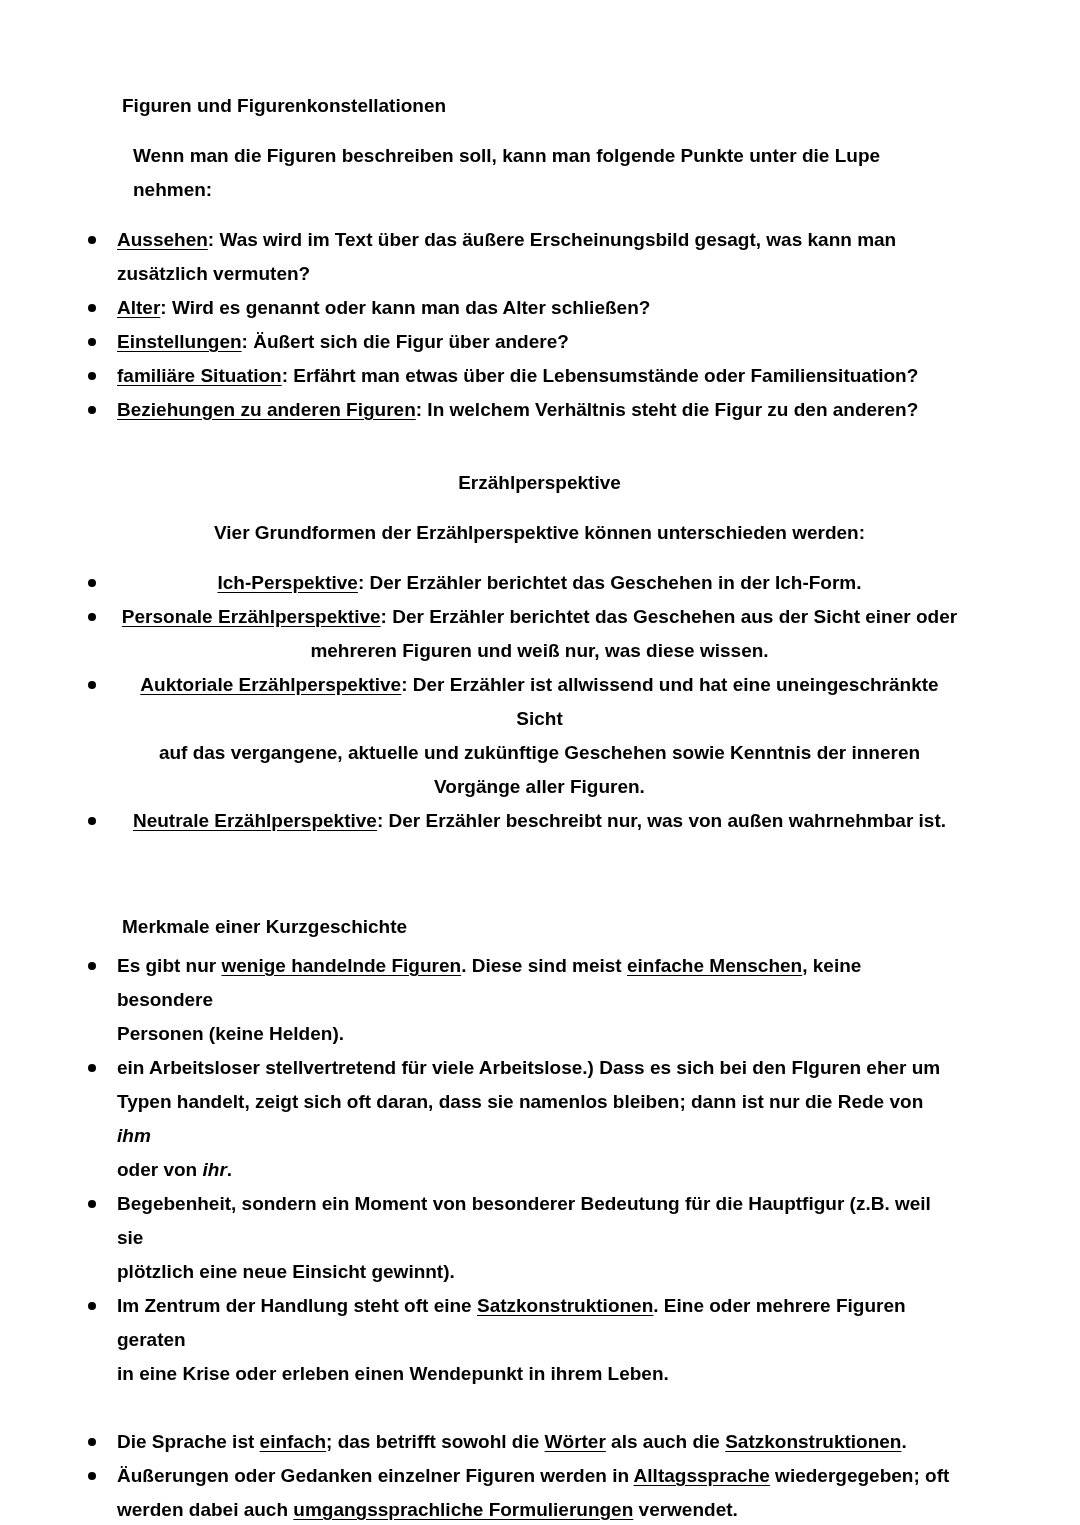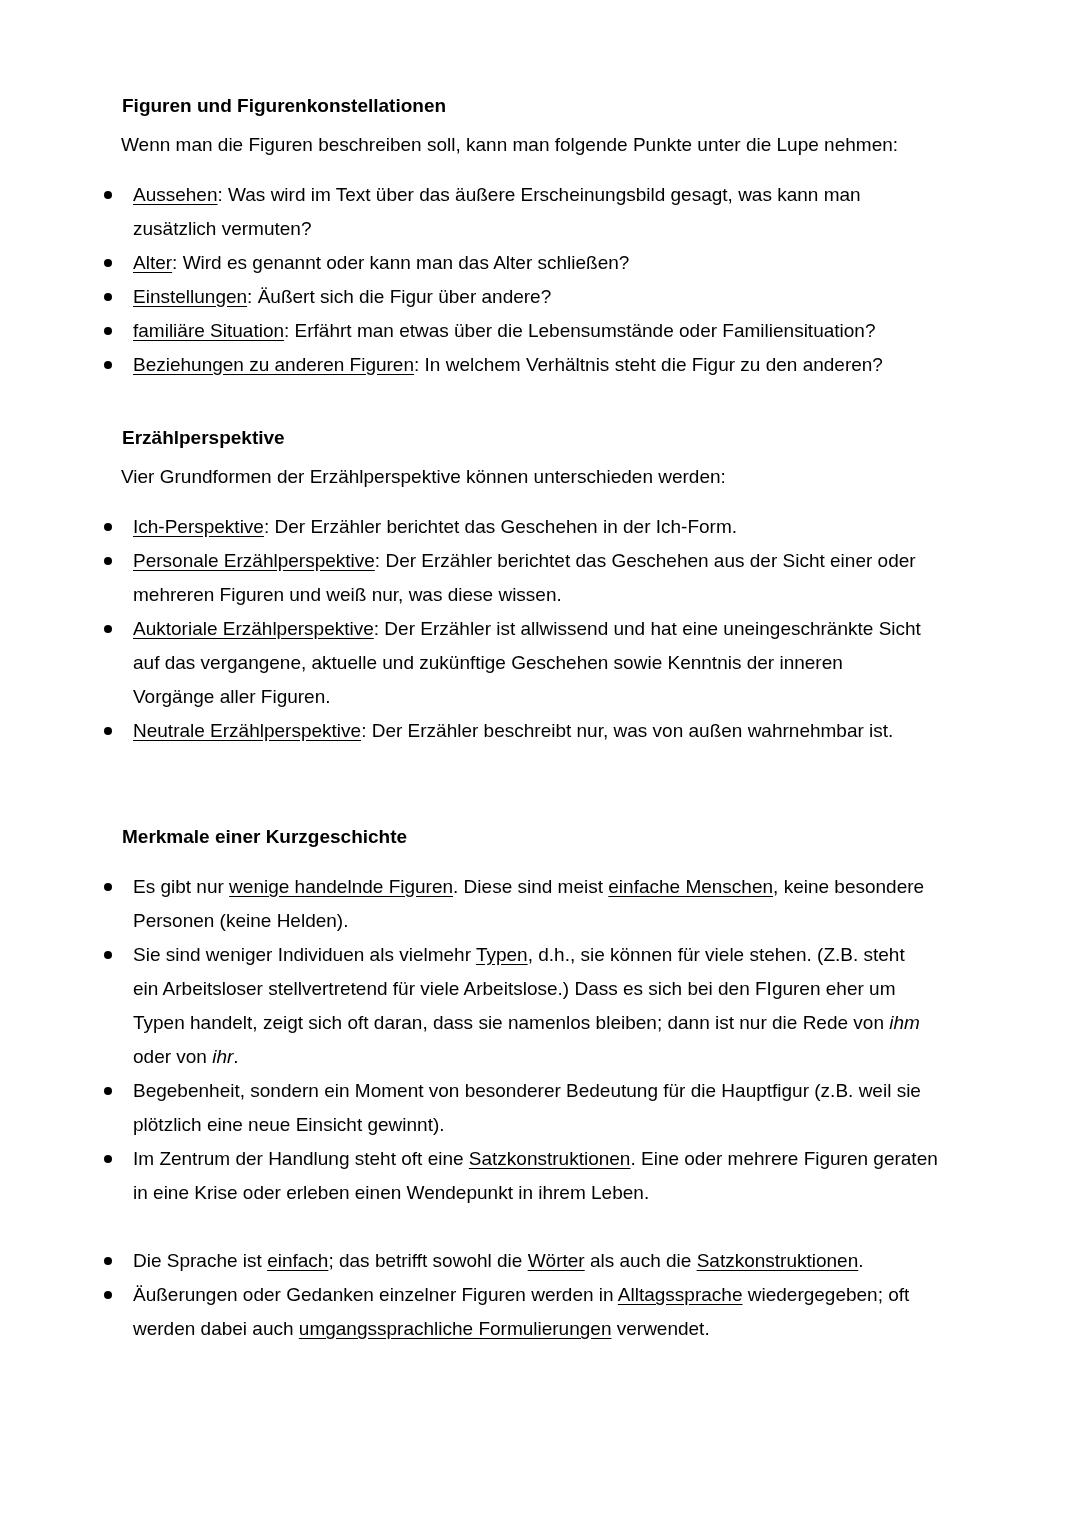--- a/index.html
+++ b/index.html
@@ -10,33 +10,34 @@
     background: #ffffff;
     color: #000000;
     font-family: "Liberation Sans", "DejaVu Sans", sans-serif;
     font-size: 19px;
     line-height: 34px;
     box-sizing: border-box;
     padding: 84px 118px 0 117px;
     overflow: hidden;
   }
   .doc-section { margin: 0; }
-  .doc-section.gap-small { margin-top: 39px; }
+  .doc-section.gap-small { margin-top: 39px; text-align: center; }
   .doc-section.gap-large { margin-top: 72px; }
   h2.heading {
     font-size: 19px;
     line-height: 34px;
     font-weight: 700;
     margin: 5px;
   }
-  p.intro { margin: 4px; }
+  p.intro { margin: 16px; font-weight: bold; }
   ul.bullets {
     list-style: none;
-    margin: 16px;
+    margin: 0;
     padding: 0;
+    font-weight: bold;
   }
   ul.bullets li { position: relative; }
   ul.bullets li.group-gap { margin-top: 34px; }
   ul.bullets li .dot {
     position: absolute;
     left: -29px;
     top: 13px;
     width: 8px;
     height: 8px;
     border-radius: 50%;
@@ -108,21 +109,20 @@
   <section class="doc-section gap-large">
     <h2 class="heading">Merkmale einer Kurzgeschichte</h2>
     <ul class="bullets">
         <li>
           <span class="dot"></span>
           <div class="line"><span>Es gibt nur </span><span class="u">wenige handelnde Figuren</span><span>. Diese sind meist </span><span class="u">einfache Menschen</span><span>, keine besondere</span></div>
           <div class="line"><span>Personen (keine Helden).</span></div>
         </li>
         <li>
           <span class="dot"></span>
-          <div class="line"><span>Sie sind weniger Individuen als vielmehr </span><span class="u">Typen</span><span>, d.h., sie können für viele stehen. (Z.B. steht</span></div>
           <div class="line"><span>ein Arbeitsloser stellvertretend für viele Arbeitslose.) Dass es sich bei den FIguren eher um</span></div>
           <div class="line"><span>Typen handelt, zeigt sich oft daran, dass sie namenlos bleiben; dann ist nur die Rede von </span><span class="i">ihm</span></div>
           <div class="line"><span>oder von </span><span class="i">ihr</span><span>.</span></div>
         </li>
         <li>
           <span class="dot"></span>
           <div class="line"><span>Begebenheit, sondern ein Moment von besonderer Bedeutung für die Hauptfigur (z.B. weil sie</span></div>
           <div class="line"><span>plötzlich eine neue Einsicht gewinnt).</span></div>
         </li>
         <li>

